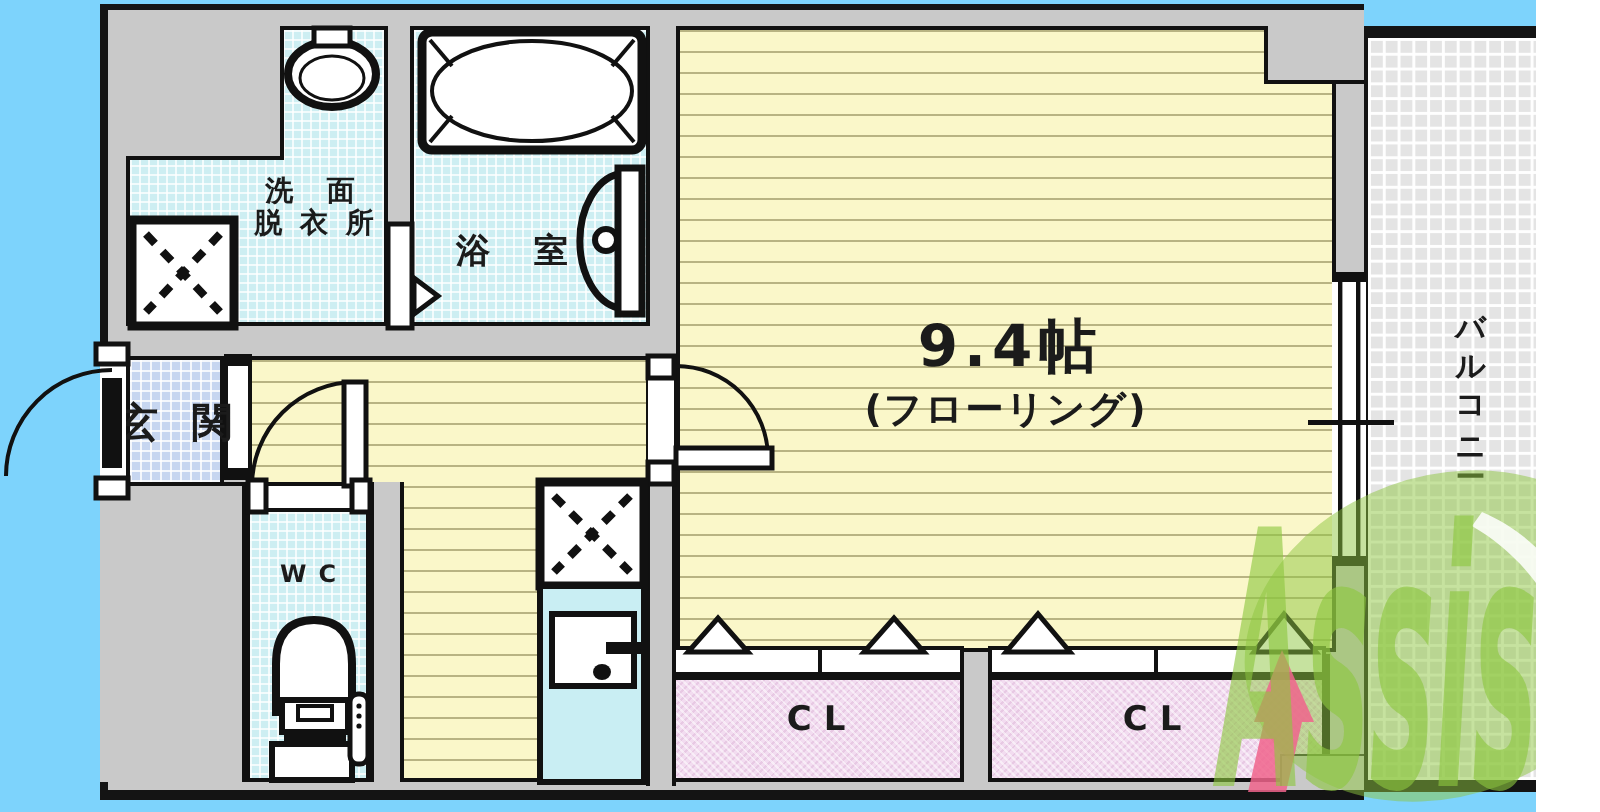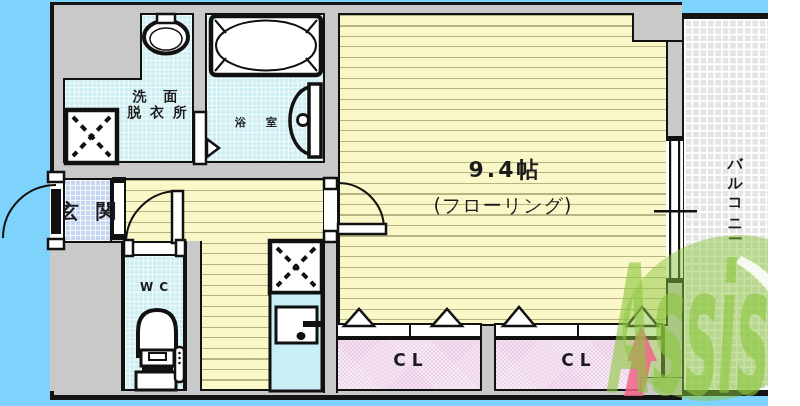--- a/index.html
+++ b/index.html
@@ -70,23 +70,23 @@
   <div class="abs room closet" style="left:336px;top:338px;width:146px;height:53px"></div>
   <div class="abs bar" style="left:494px;top:323px;width:169px;height:15px"></div>
   <div class="abs room closet" style="left:494px;top:338px;width:169px;height:53px"></div>
   <div class="abs block" style="left:663px;top:327px;width:19px;height:66px;border-left:2px solid #111"></div>
   <div class="abs block" style="left:640px;top:377px;width:42px;height:16px;border-top:1.5px solid #333;border-left:1.5px solid #333"></div>
 
   <div class="lbl center" style="left:158px;top:88px;font-size:14px;text-align:center">
     <div style="letter-spacing:6px">洗 面</div>
     <div style="letter-spacing:2px">脱 衣 所</div>
   </div>
-  <div class="lbl center" style="left:260px;top:117px;font-size:11px;letter-spacing:8px">浴 室</div>
-  <div class="lbl center" style="left:505px;top:157px;font-size:22px;letter-spacing:3px">9.4帖</div>
-  <div class="lbl center" style="left:503px;top:195px;font-size:19px;letter-spacing:1px;font-weight:normal">(フローリング)</div>
+  <div class="lbl center" style="left:260px;top:117px;font-size:17px;letter-spacing:8px">浴 室</div>
+  <div class="lbl center" style="left:505px;top:157px;font-size:29px;letter-spacing:3px">9.4帖</div>
+  <div class="lbl center" style="left:503px;top:195px;font-size:19px;letter-spacing:1px;font-weight:bold">(フローリング)</div>
   <div class="lbl center" style="left:90px;top:200px;font-size:20px;letter-spacing:5px">玄 関</div>
   <div class="lbl center" style="left:157px;top:281px;font-size:12px;letter-spacing:6px">WC</div>
   <div class="lbl center" style="left:411px;top:351px;font-size:17px;letter-spacing:6px">CL</div>
   <div class="lbl center" style="left:579px;top:351px;font-size:17px;letter-spacing:6px">CL</div>
   <div class="lbl vert" style="left:726px;top:146px;font-size:15px;letter-spacing:4px">バルコニー</div>
 
   <svg width="800" height="406" viewBox="0 0 800 406">
 
     <g>
       <ellipse cx="166" cy="37" rx="22" ry="16.5" fill="#fff" stroke="#111" stroke-width="4"></ellipse>

